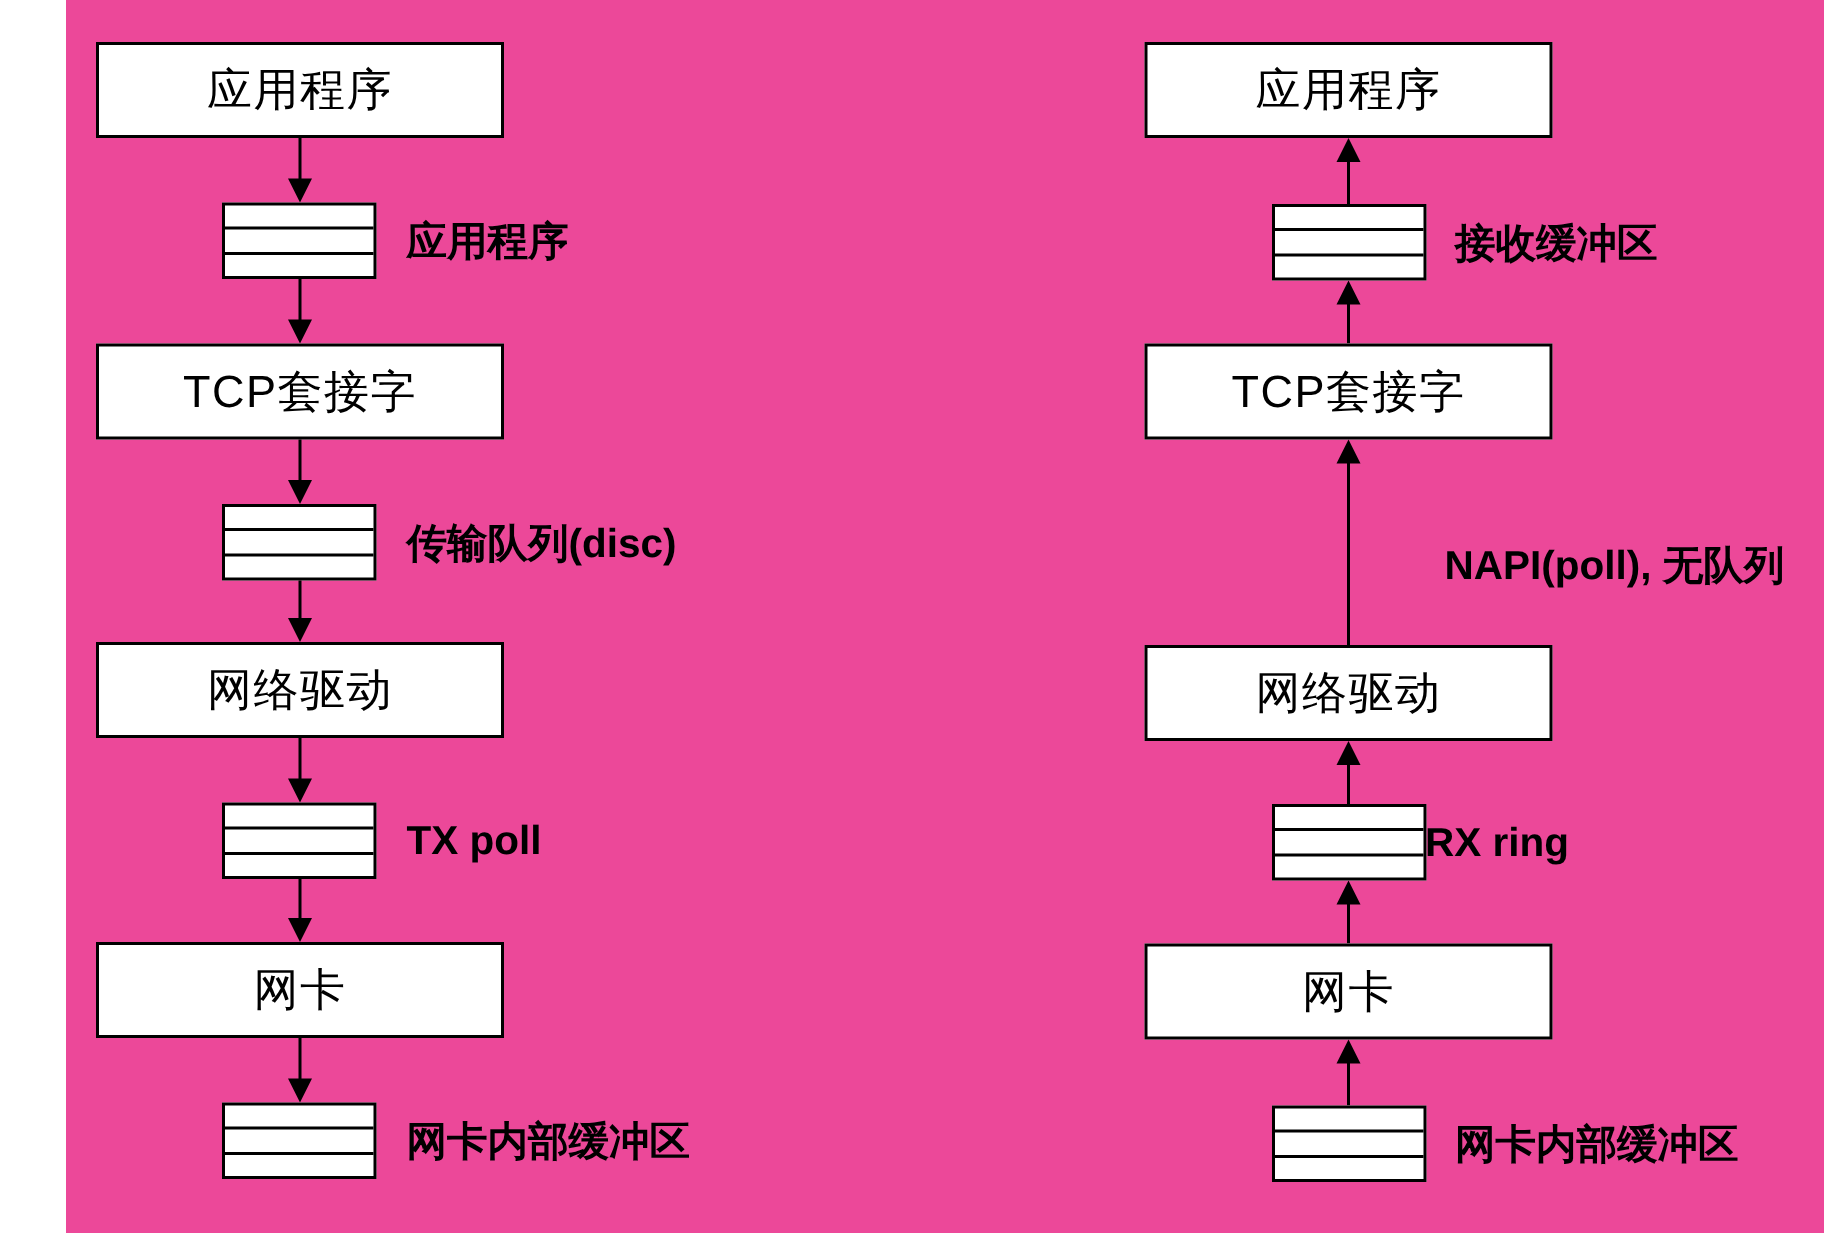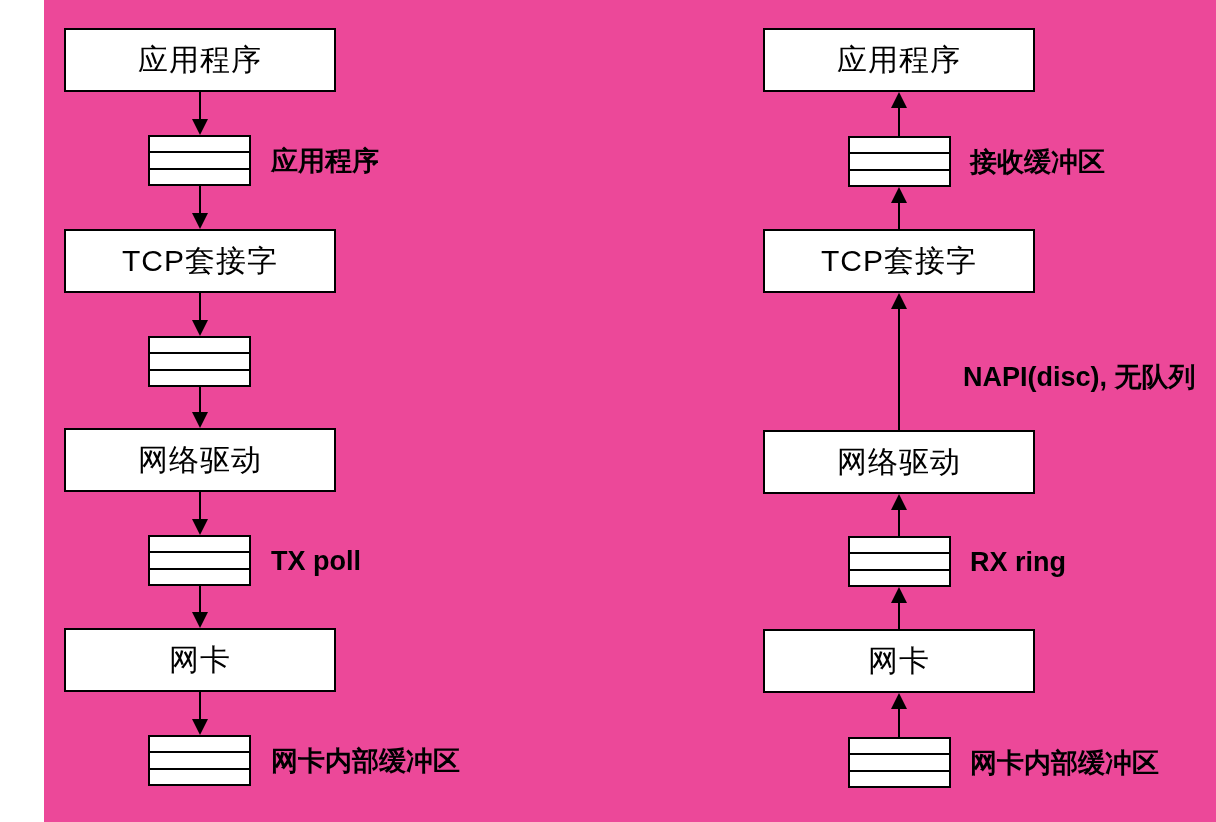--- a/index.html
+++ b/index.html
@@ -110,20 +110,21 @@
   <div class="arrow down" style="left:146px; top:293px; height:43px;">
     <div class="shaft"></div>
       <div class="head"></div>
   </div>
 
   <div class="queue" style="left:104px; top:336px;">
     <div class="q-row"></div>
       <div class="q-row"></div>
       <div class="q-row"></div>
   </div>
+  <div class="qlabel" style="left:227px; top:362px;">传输队列(disc)</div>
 
   <div class="arrow down" style="left:146px; top:387px; height:41px;">
     <div class="shaft"></div>
       <div class="head"></div>
   </div>
 
   <div class="node" style="left:20px; top:428px;">网络驱动</div>
 
   <div class="arrow down" style="left:146px; top:492px; height:43px;">
     <div class="shaft"></div>
@@ -174,35 +175,35 @@
     <div class="shaft"></div>
       <div class="head"></div>
   </div>
 
   <div class="node" style="left:719px; top:229px;">TCP套接字</div>
 
   <div class="arrow up" style="left:845px; top:293px; height:137px;">
     <div class="shaft"></div>
       <div class="head"></div>
   </div>
-  <div class="qlabel" style="left:919px; top:377px;">NAPI(disc), 无队列</div>
+  <div class="qlabel" style="left:919px; top:377px;">NAPI(poll), 无队列</div>
 
   <div class="node" style="left:719px; top:430px;">网络驱动</div>
 
   <div class="arrow up" style="left:845px; top:494px; height:42px;">
     <div class="shaft"></div>
       <div class="head"></div>
   </div>
 
   <div class="queue" style="left:804px; top:536px;">
     <div class="q-row"></div>
       <div class="q-row"></div>
       <div class="q-row"></div>
   </div>
-  <div class="qlabel" style="left:926px; top:562px;">RX ring</div>
+  <div class="qlabel" style="left:906px; top:562px;">RX ring</div>
 
   <div class="arrow up" style="left:845px; top:587px; height:42px;">
     <div class="shaft"></div>
       <div class="head"></div>
   </div>
 
   <div class="node" style="left:719px; top:629px;">网卡</div>
 
   <div class="arrow up" style="left:845px; top:693px; height:44px;">
     <div class="shaft"></div>

